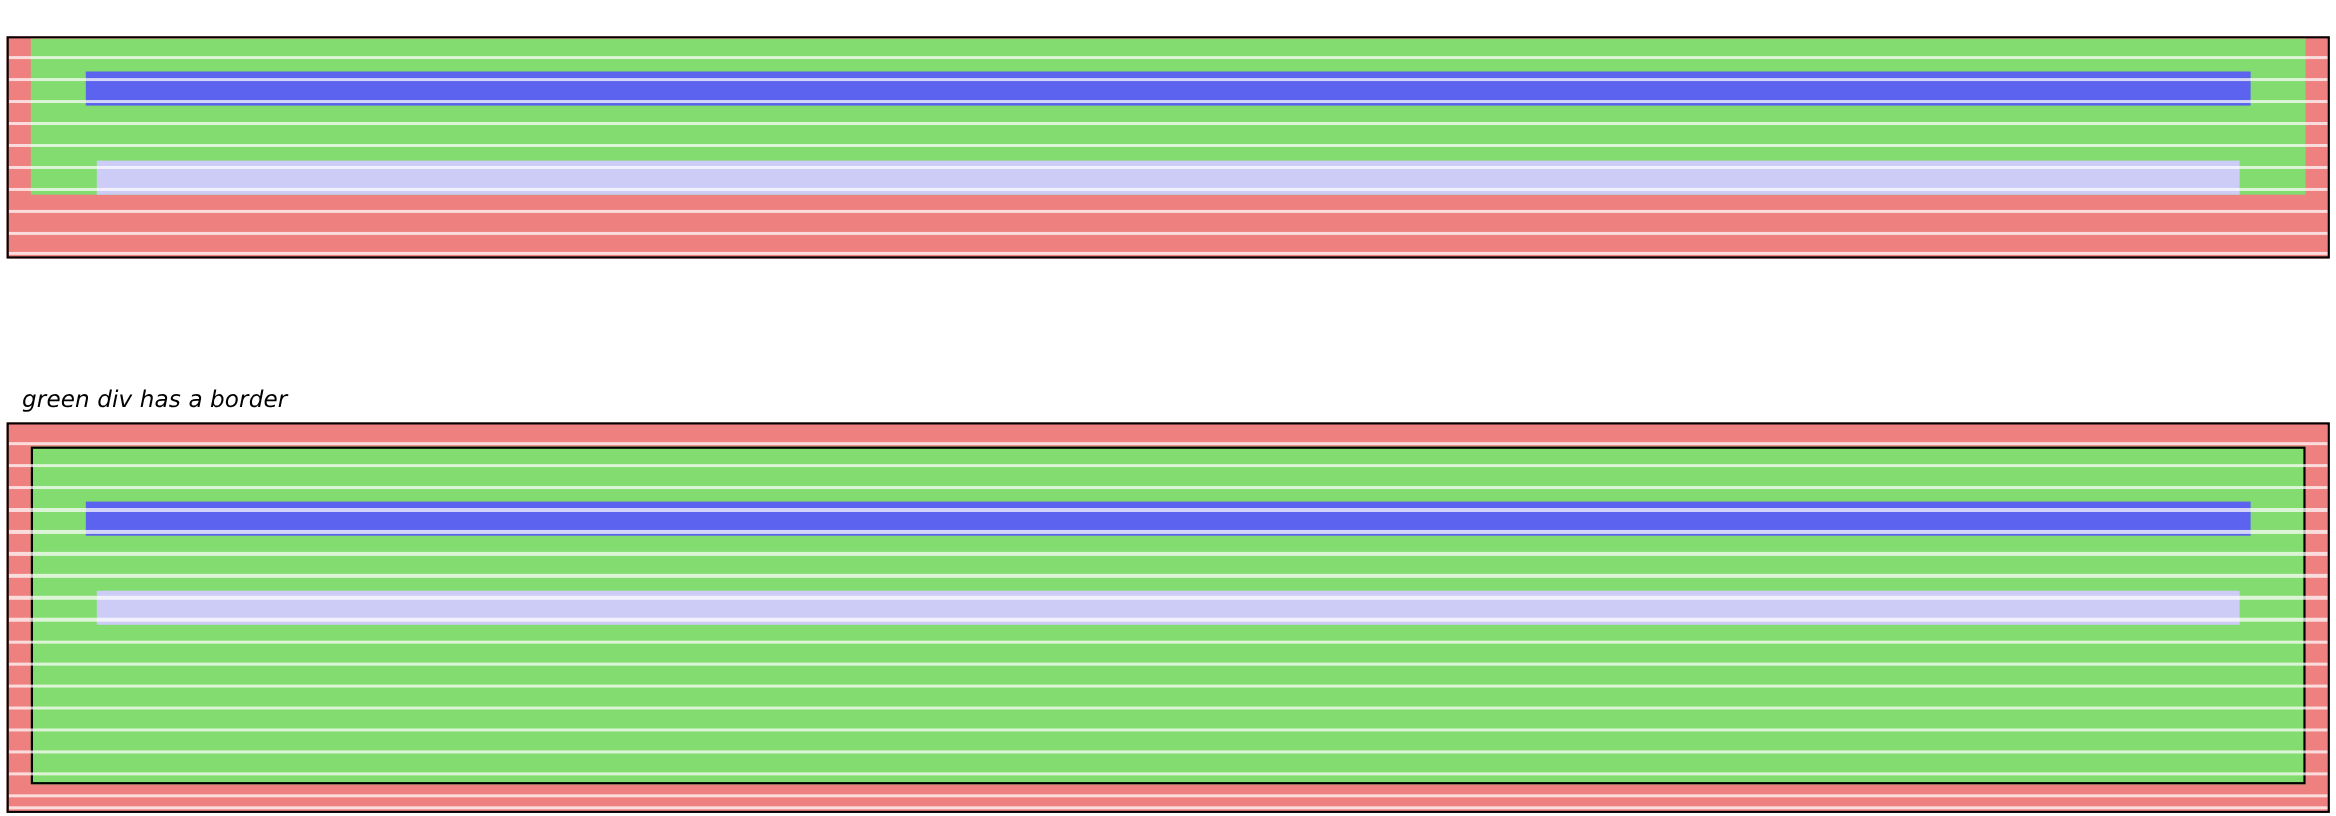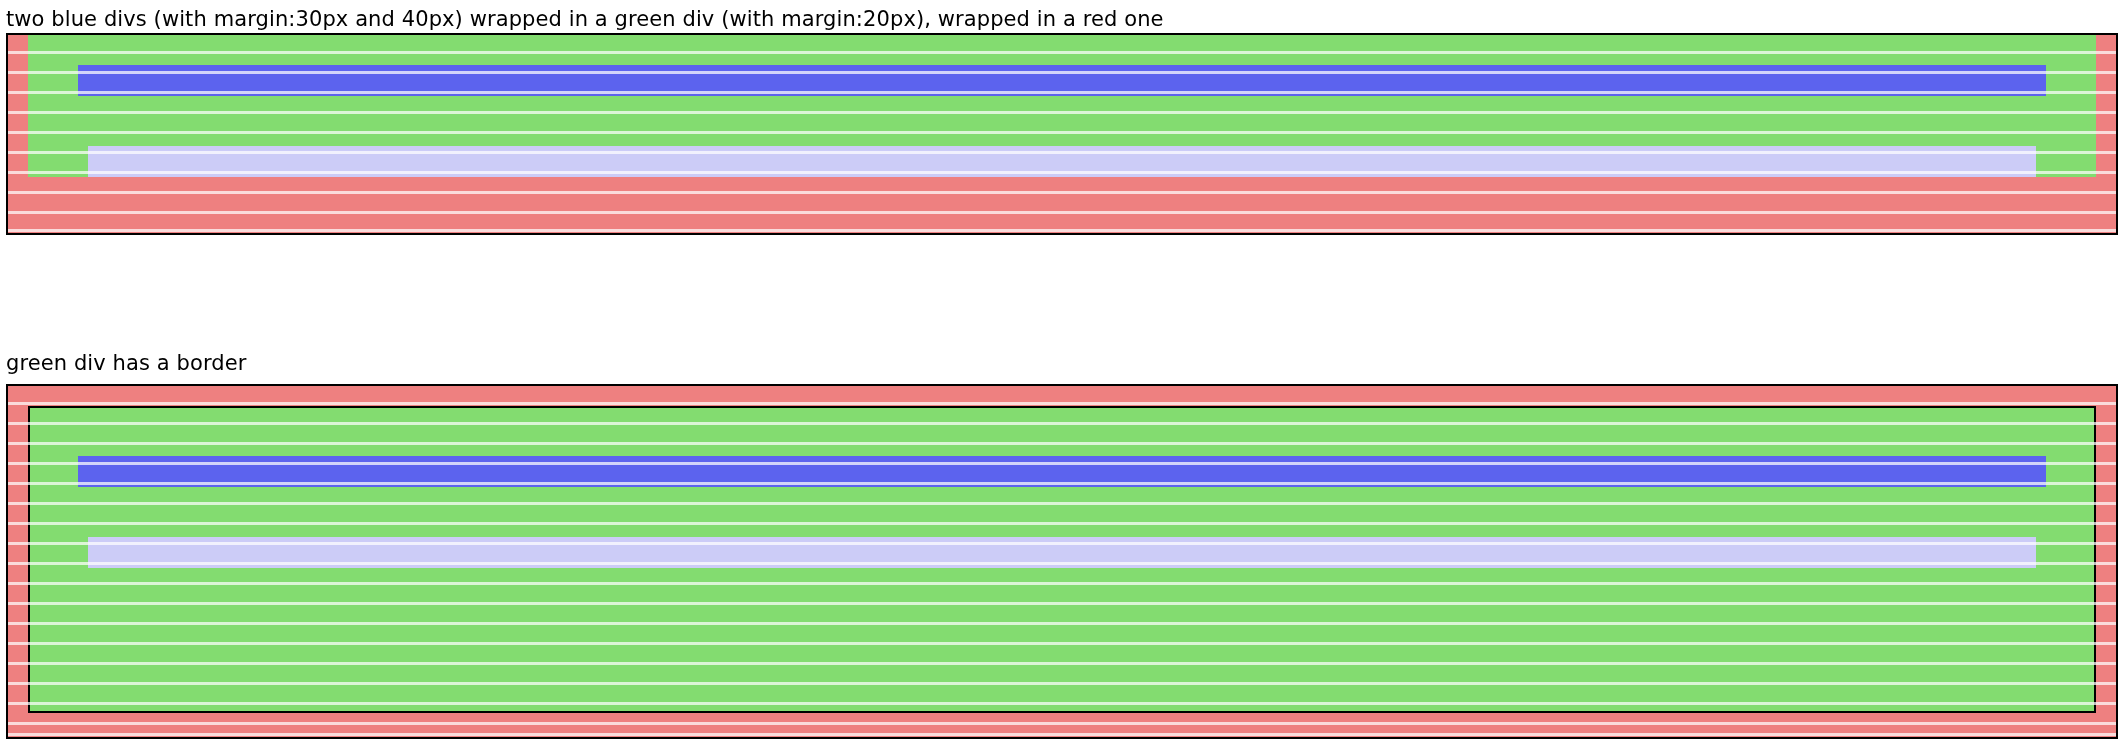--- a/index.html
+++ b/index.html
@@ -32,22 +32,23 @@
     letter-spacing: 0.1px;
     white-space: nowrap;
   }
   #caption-1 {
     position: absolute;
     left: 6px;
     top: 6px;
   }
   #caption-2 {
     position: absolute;
-    left: 6px;
+    left: 20px;
     top: 350px;
+    font-style: italic;
   }
 
   
   .demo-box {
     position: absolute;
     box-sizing: border-box;
     border: 2px solid #000000;
     background-color: #ee8080;
     overflow: hidden;
   }
@@ -155,21 +156,20 @@
         rgba(255,255,255,0.0) 20px);
   }
   #stripes-1 { background-position: 0 -4px; }
   #stripes-2 { background-position: 0 -4px; }
 </style>
 </head>
 <body style="background: rgb(255, 255, 255);">
 
 <div class="page">
 
-  <div class="caption" id="caption-1" style="color: rgb(0, 0, 0);">two blue divs (with margin:30px and 40px) wrapped in a green div (with margin:20px), wrapped in a red one</div>
 
   <div class="demo-box" id="demo-box-1" style="border-color: rgb(0, 0, 0);">
 
     <div class="red-div" style="background-color: rgb(238, 128, 128);">
 
       <div class="green-div" id="green-div-1" style="background-color: rgb(131, 220, 112);">
 
         <div class="blue-div" id="blue-div-1" style="background-color: rgb(92, 99, 238);"></div>
 
         <div class="lavender-div" id="lavender-div-1" style="background-color: rgb(204, 204, 247);"></div>

